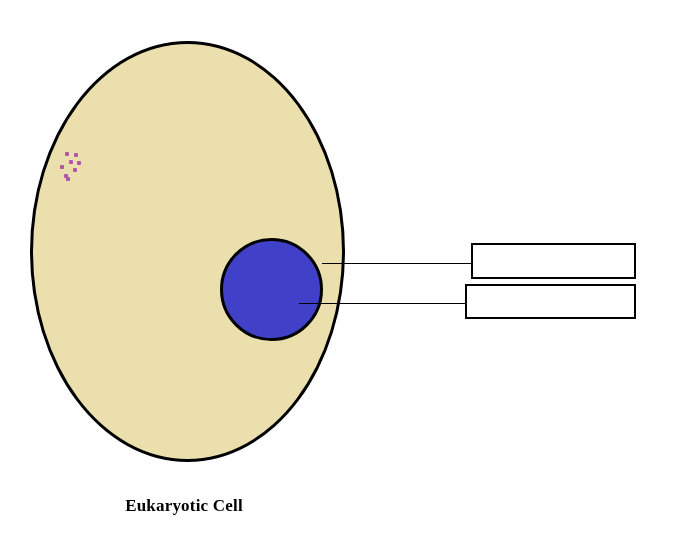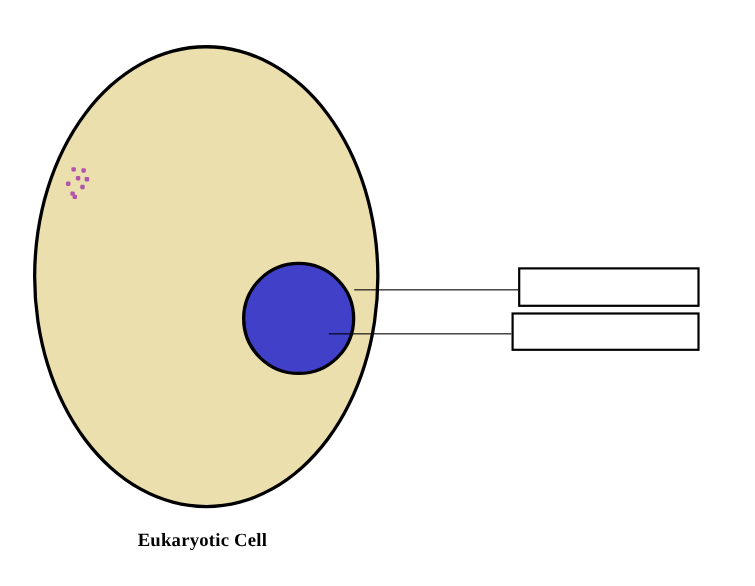--- a/index.html
+++ b/index.html
@@ -108,21 +108,21 @@
     line-height: 32px;
     text-align: center;
     font-size: 14px;
     color: #000000;
   }
 
   
   .cell-caption {
     position: absolute;
     left: 0px;
-    top: 481px;
+    top: 496px;
     width: 368px;
     text-align: center;
     font-family: "Liberation Serif", "DejaVu Serif", serif;
     font-weight: bold;
     font-size: 17px;
     color: #000000;
     letter-spacing: 0.2px;
   }
 </style>
 </head>

